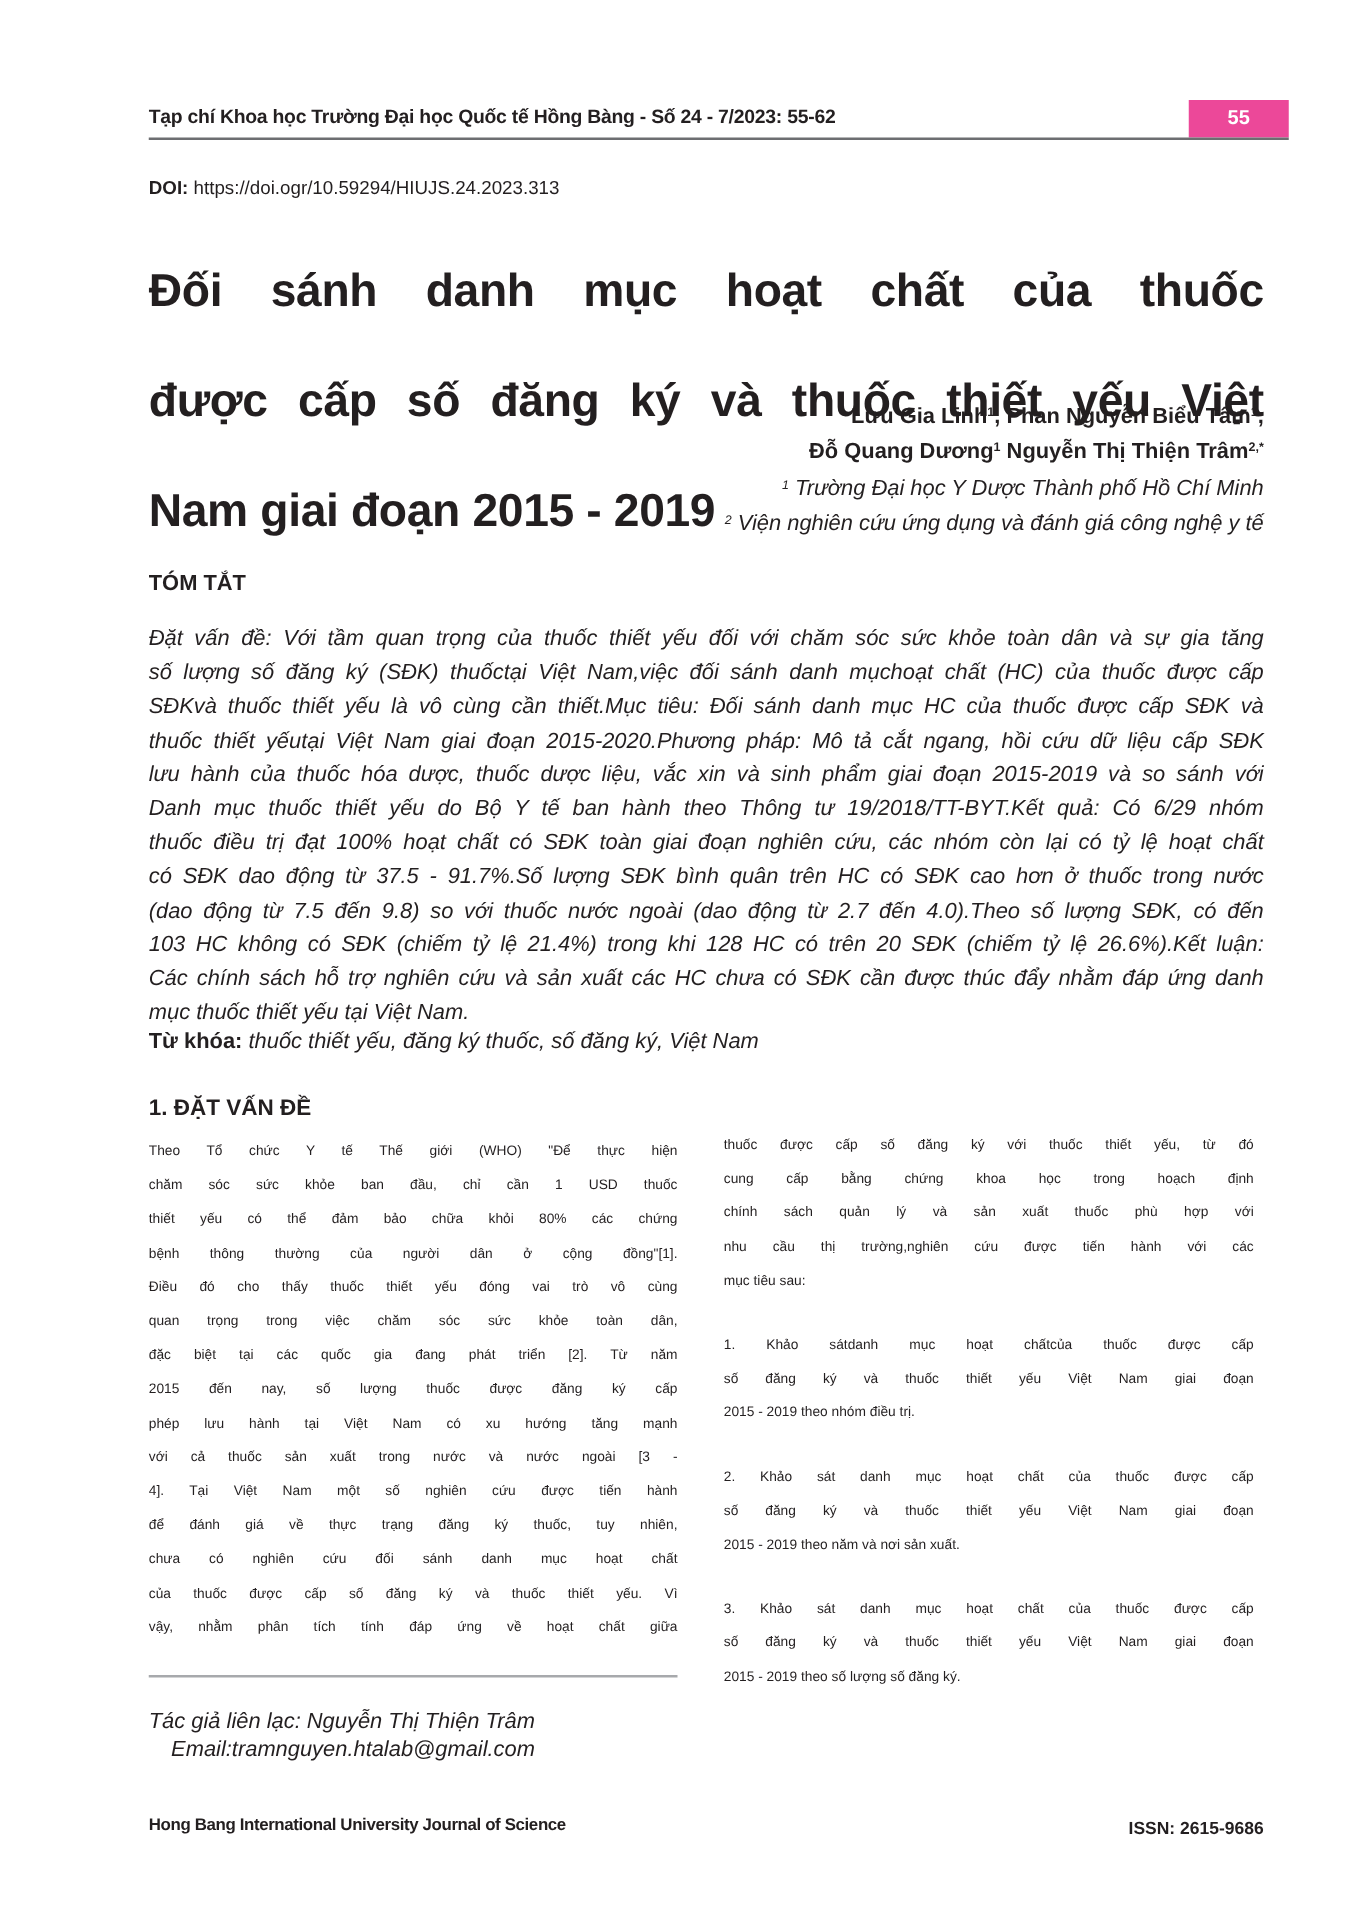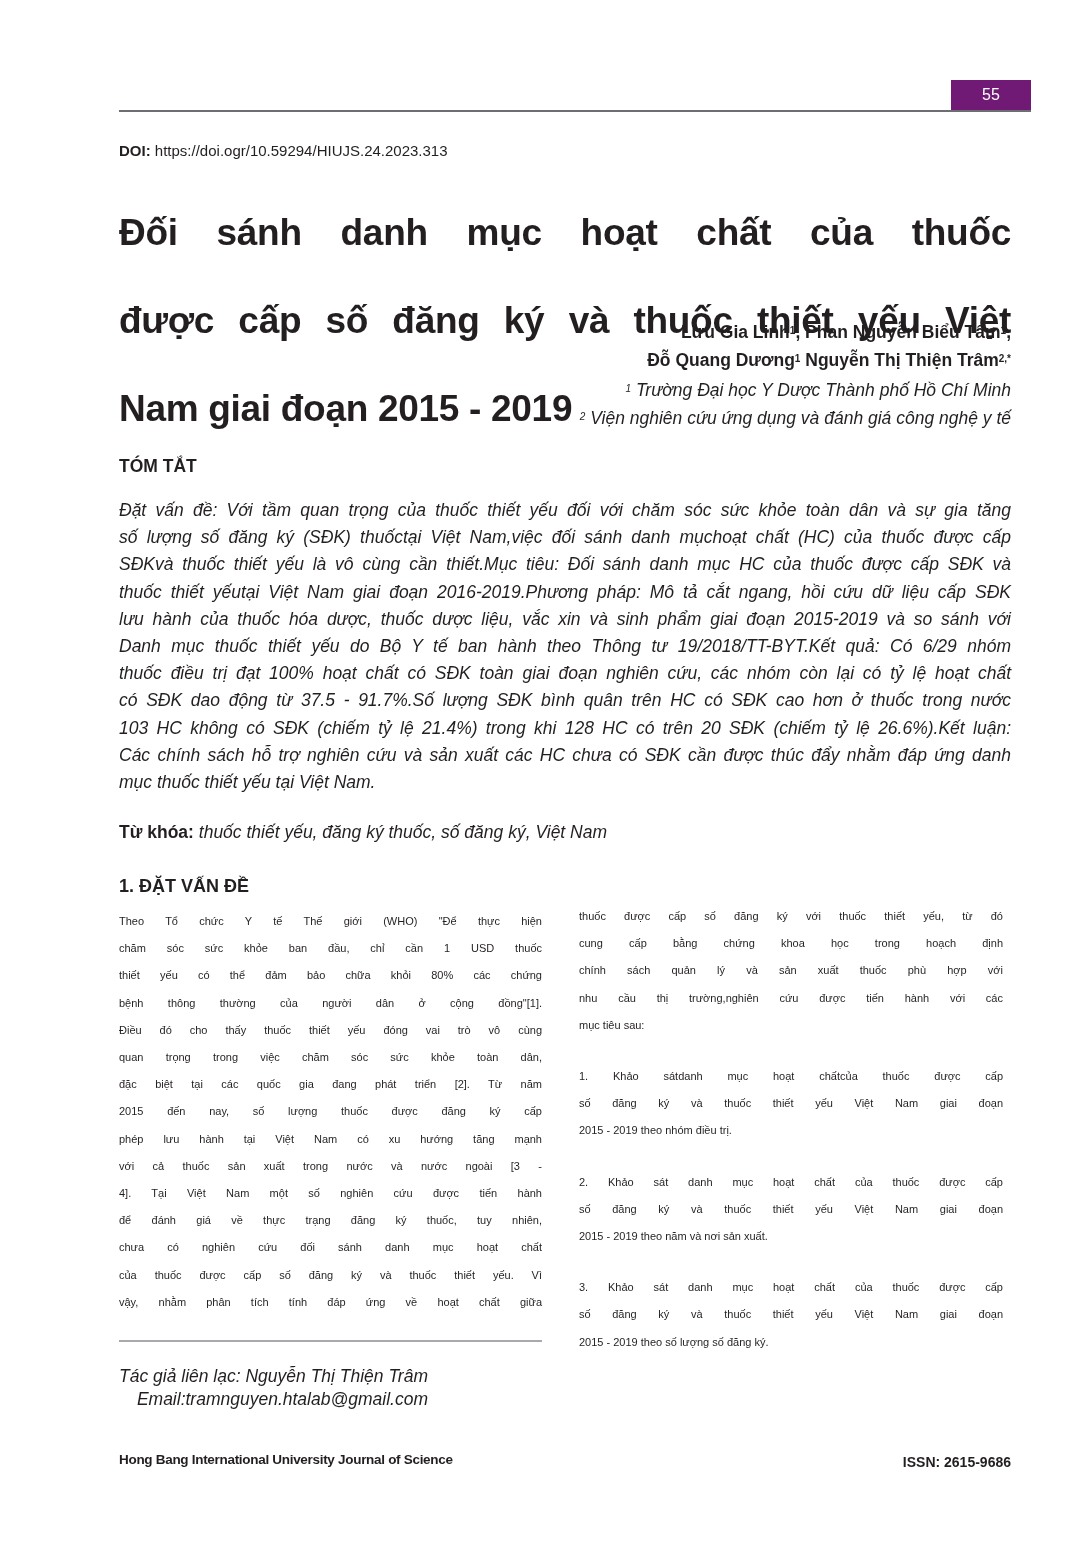--- a/index.html
+++ b/index.html
@@ -2,22 +2,22 @@
 <html><head>
 <meta charset="utf-8">
 <style>
   html, body { margin: 0; padding: 0; background: #ffffff; }
   body { width: 1090px; height: 1541px; position: relative; overflow: hidden;
          font-family: "Liberation Sans", sans-serif; color: #231f20; }
 
   .header { position: absolute; left: 119px; top: 80px; width: 912px; height: 30px; }
   .journal-line { position: absolute; left: 0; top: 5px; font-size: 15.5px; font-weight: bold;
                   letter-spacing: -0.2px; color: #231f20; }
-  .page-num-box { position: absolute; right: 0; top: 0; width: 80px; height: 30px; background: #701a75;
-                  color: #ffffff; font-weight: normal; font-size: 16px; text-align: center; line-height: 30px; }
+  .page-num-box { position: absolute; right: 0; top: 0; width: 80px; height: 30px; background: #ec4899;
+                  color: #ffffff; font-weight: bold; font-size: 16px; text-align: center; line-height: 30px; }
   .header-rule { position: absolute; left: 119px; top: 110px; width: 912px; height: 1.5px; background: #6d6e71; }
 
   .doi { position: absolute; left: 119px; top: 130px; font-size: 15px; color: #231f20; margin-top: 12px; }
   .doi b { font-weight: bold; }
 
   .title { position: absolute; left: 119px; top: 165px; width: 892px; font-size: 37px; font-weight: bold;
            line-height: 40px; text-align: justify; text-align-last: left; letter-spacing: -0.3px; color: #231f20; }
   .title .tl { display: block; text-align: justify; text-align-last: justify; margin-top: 48px; }
   .title .tl.last { text-align-last: left; }
 
@@ -49,20 +49,21 @@
   .foot-rule { position: absolute; left: 119px; top: 1340px; width: 423px; height: 1.5px; background: #a7a9ac; }
   .corr { position: absolute; left: 119px; top: 1365px; font-size: 17.5px; font-style: italic; line-height: 23px; text-align: right; }
 
   .footer-left { position: absolute; left: 119px; top: 1452px; font-size: 13.5px; font-weight: bold; letter-spacing: -0.3px; }
   .footer-right { position: absolute; right: 79px; top: 1454px; font-size: 14px; font-weight: bold; }
 </style>
 </head>
 <body>
 
 <div class="header">
+  <span class="journal-line">Tạp chí Khoa học Trường Đại học Quốc tế Hồng Bàng - Số 24 - 7/2023: 55-62</span>
   <div class="page-num-box">55</div>
 </div>
 <div class="header-rule"></div>
 
 <div class="doi">
   <b>DOI:</b>
   <span>https://doi.ogr/10.59294/HIUJS.24.2023.313</span>
 </div>
 
 <h1 class="title" style="margin:0;">
@@ -83,25 +84,26 @@
 <div class="affils">
   <div><sup>1</sup> <span>Trường Đại học Y Dược Thành phố Hồ Chí Minh</span></div>
   <div><sup>2</sup> <span>Viện nghiên cứu ứng dụng và đánh giá công nghệ y tế</span></div>
 </div>
 
 <div class="abstract-heading">TÓM TẮT</div>
 <div class="abstract">
   <span class="ln">Đặt vấn đề: Với tầm quan trọng của thuốc thiết yếu đối với chăm sóc sức khỏe toàn dân và sự gia tăng</span>
   <span class="ln">số lượng số đăng ký (SĐK) thuốctại Việt Nam,việc đối sánh danh mụchoạt chất (HC) của thuốc được cấp</span>
   <span class="ln">SĐKvà thuốc thiết yếu là vô cùng cần thiết.Mục tiêu: Đối sánh danh mục HC của thuốc được cấp SĐK và</span>
-  <span class="ln">thuốc thiết yếutại Việt Nam giai đoạn 2016-2019.Phương pháp: Mô tả cắt ngang, hồi cứu dữ liệu cấp SĐK</span>
+  <span class="ln">thuốc thiết yếutại Việt Nam giai đoạn 2015-2020.Phương pháp: Mô tả cắt ngang, hồi cứu dữ liệu cấp SĐK</span>
   <span class="ln">lưu hành của thuốc hóa dược, thuốc dược liệu, vắc xin và sinh phẩm giai đoạn 2015-2019 và so sánh với</span>
   <span class="ln">Danh mục thuốc thiết yếu do Bộ Y tế ban hành theo Thông tư 19/2018/TT-BYT.Kết quả: Có 6/29 nhóm</span>
   <span class="ln">thuốc điều trị đạt 100% hoạt chất có SĐK toàn giai đoạn nghiên cứu, các nhóm còn lại có tỷ lệ hoạt chất</span>
   <span class="ln">có SĐK dao động từ 37.5 - 91.7%.Số lượng SĐK bình quân trên HC có SĐK cao hơn ở thuốc trong nước</span>
+  <span class="ln">(dao động từ 7.5 đến 9.8) so với thuốc nước ngoài (dao động từ 2.7 đến 4.0).Theo số lượng SĐK, có đến</span>
   <span class="ln">103 HC không có SĐK (chiếm tỷ lệ 21.4%) trong khi 128 HC có trên 20 SĐK (chiếm tỷ lệ 26.6%).Kết luận:</span>
   <span class="ln">Các chính sách hỗ trợ nghiên cứu và sản xuất các HC chưa có SĐK cần được thúc đẩy nhằm đáp ứng danh</span>
   <span class="ln last">mục thuốc thiết yếu tại Việt Nam.</span>
 </div>
 
 <div class="keywords">
   <b>Từ khóa:</b>
   <i>thuốc thiết yếu, đăng ký thuốc, số đăng ký, Việt Nam</i>
 </div>
 

